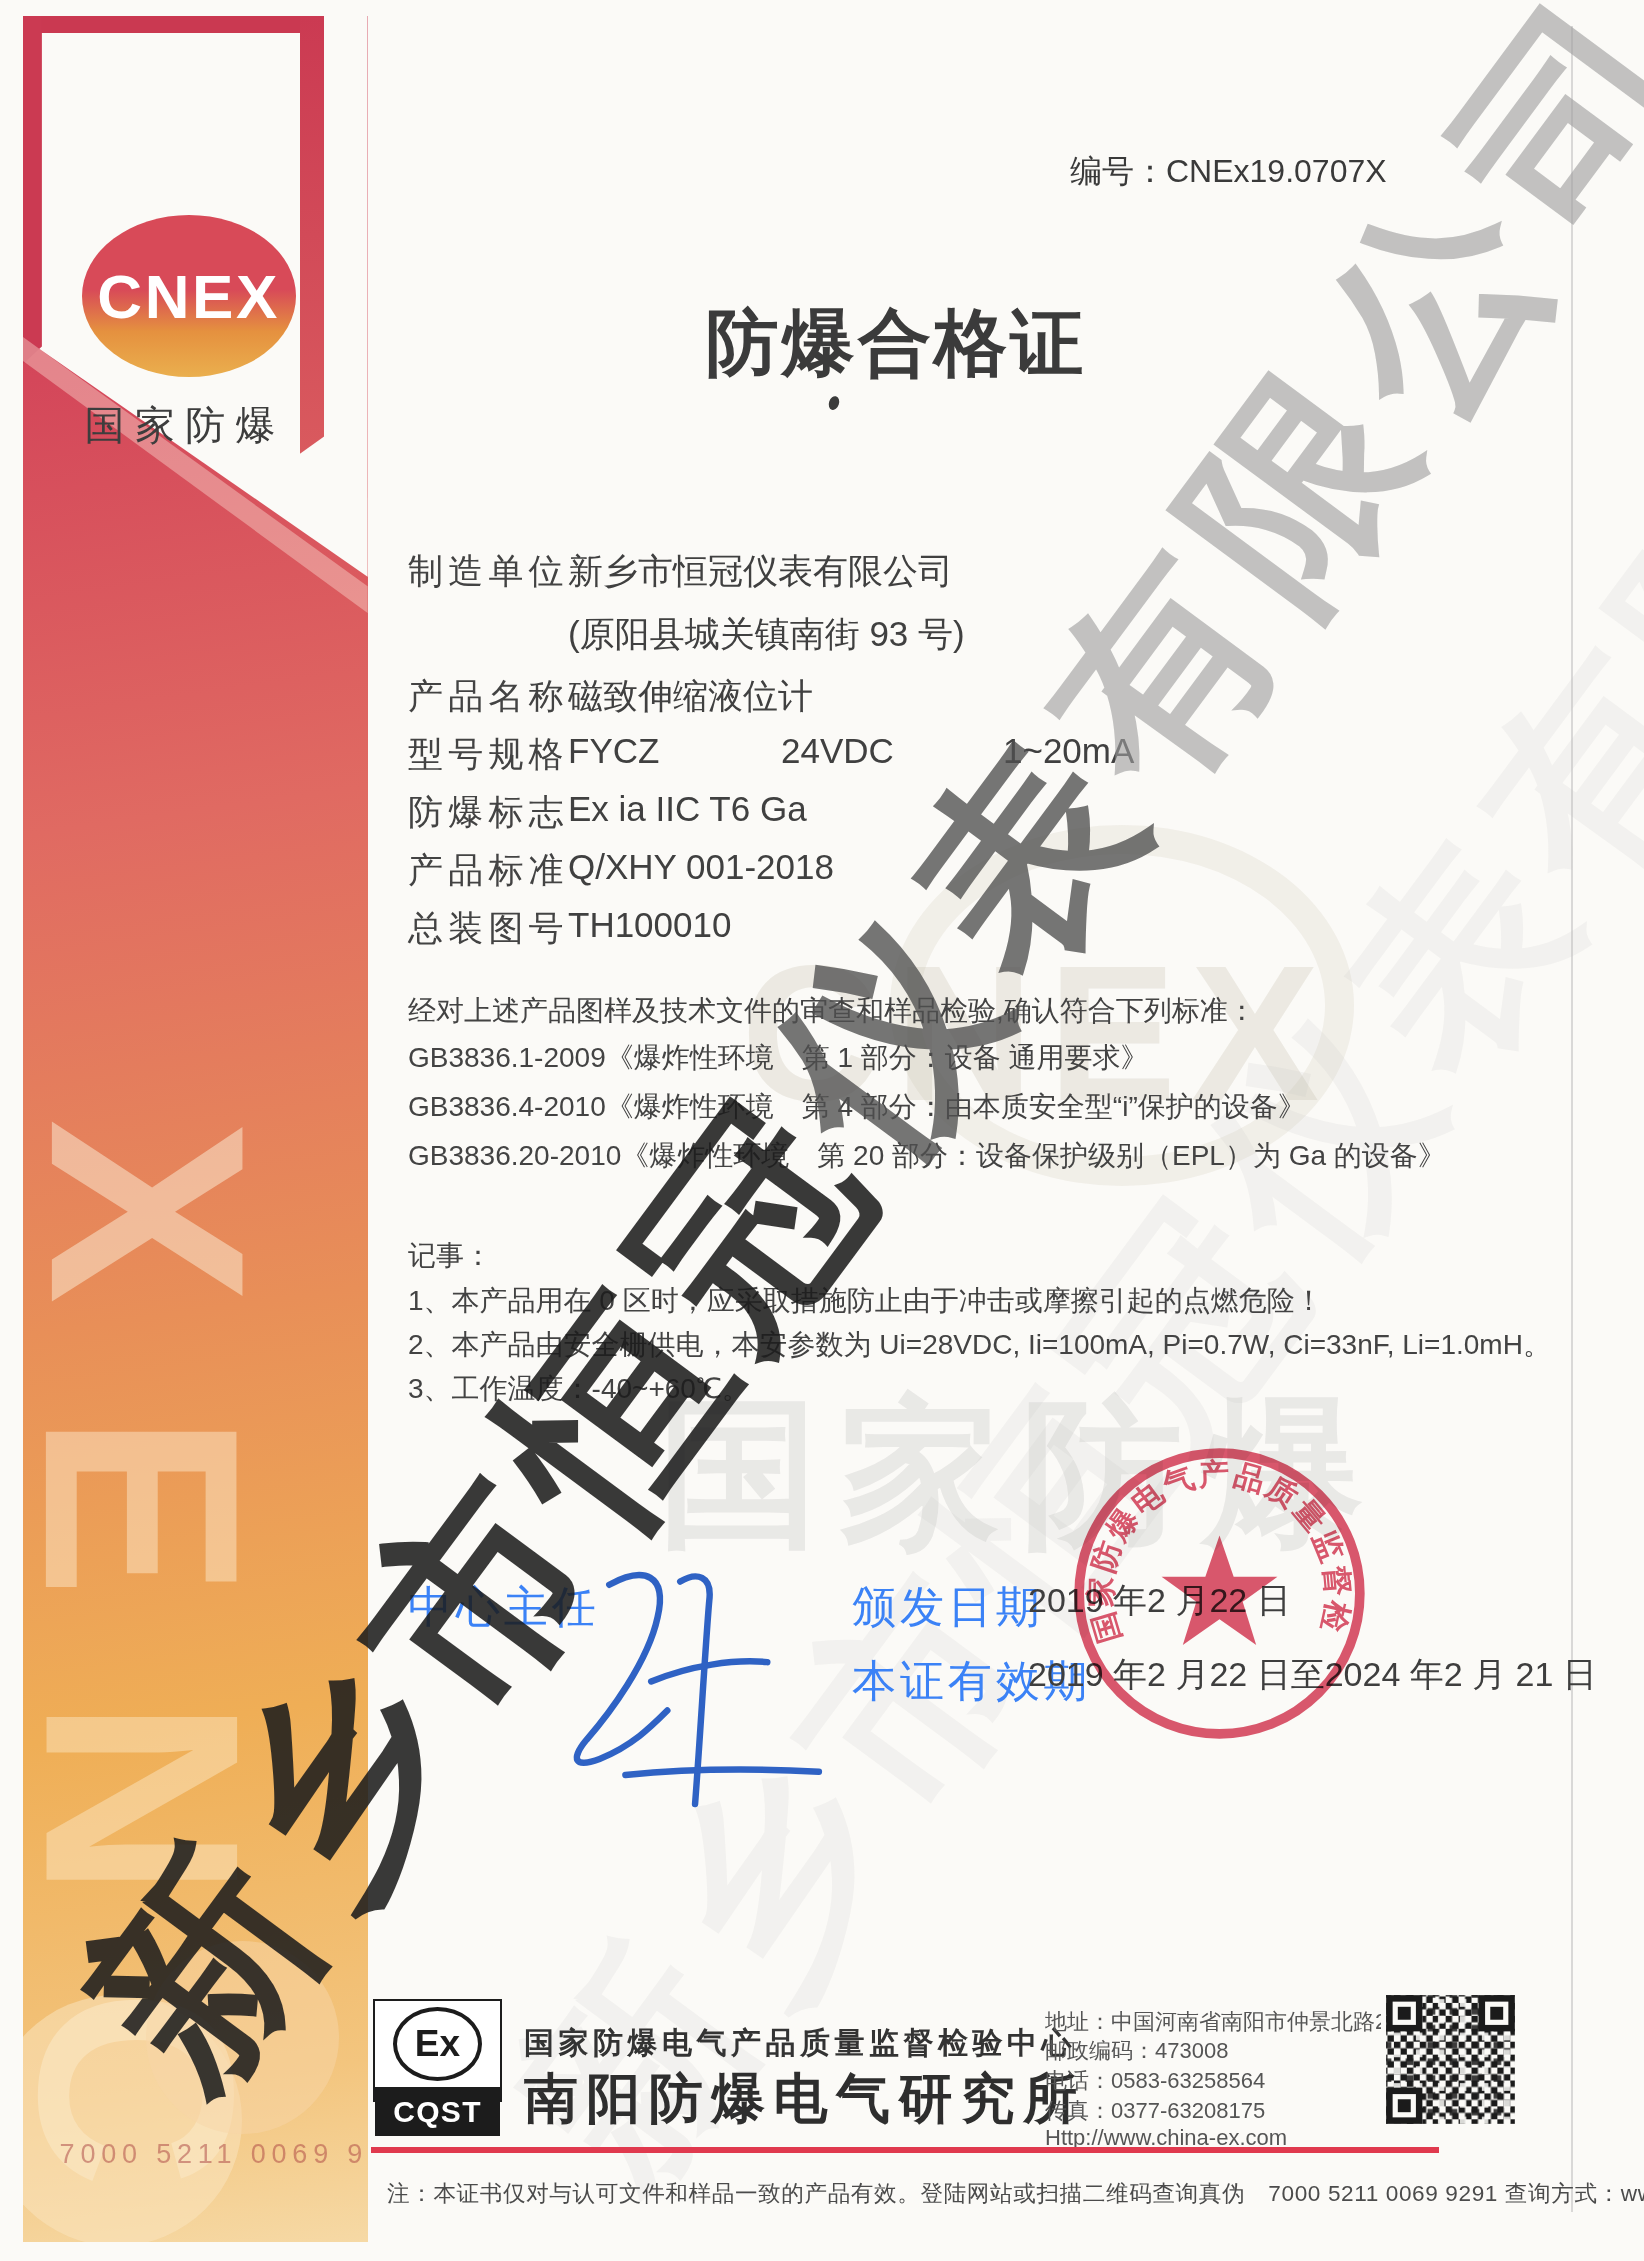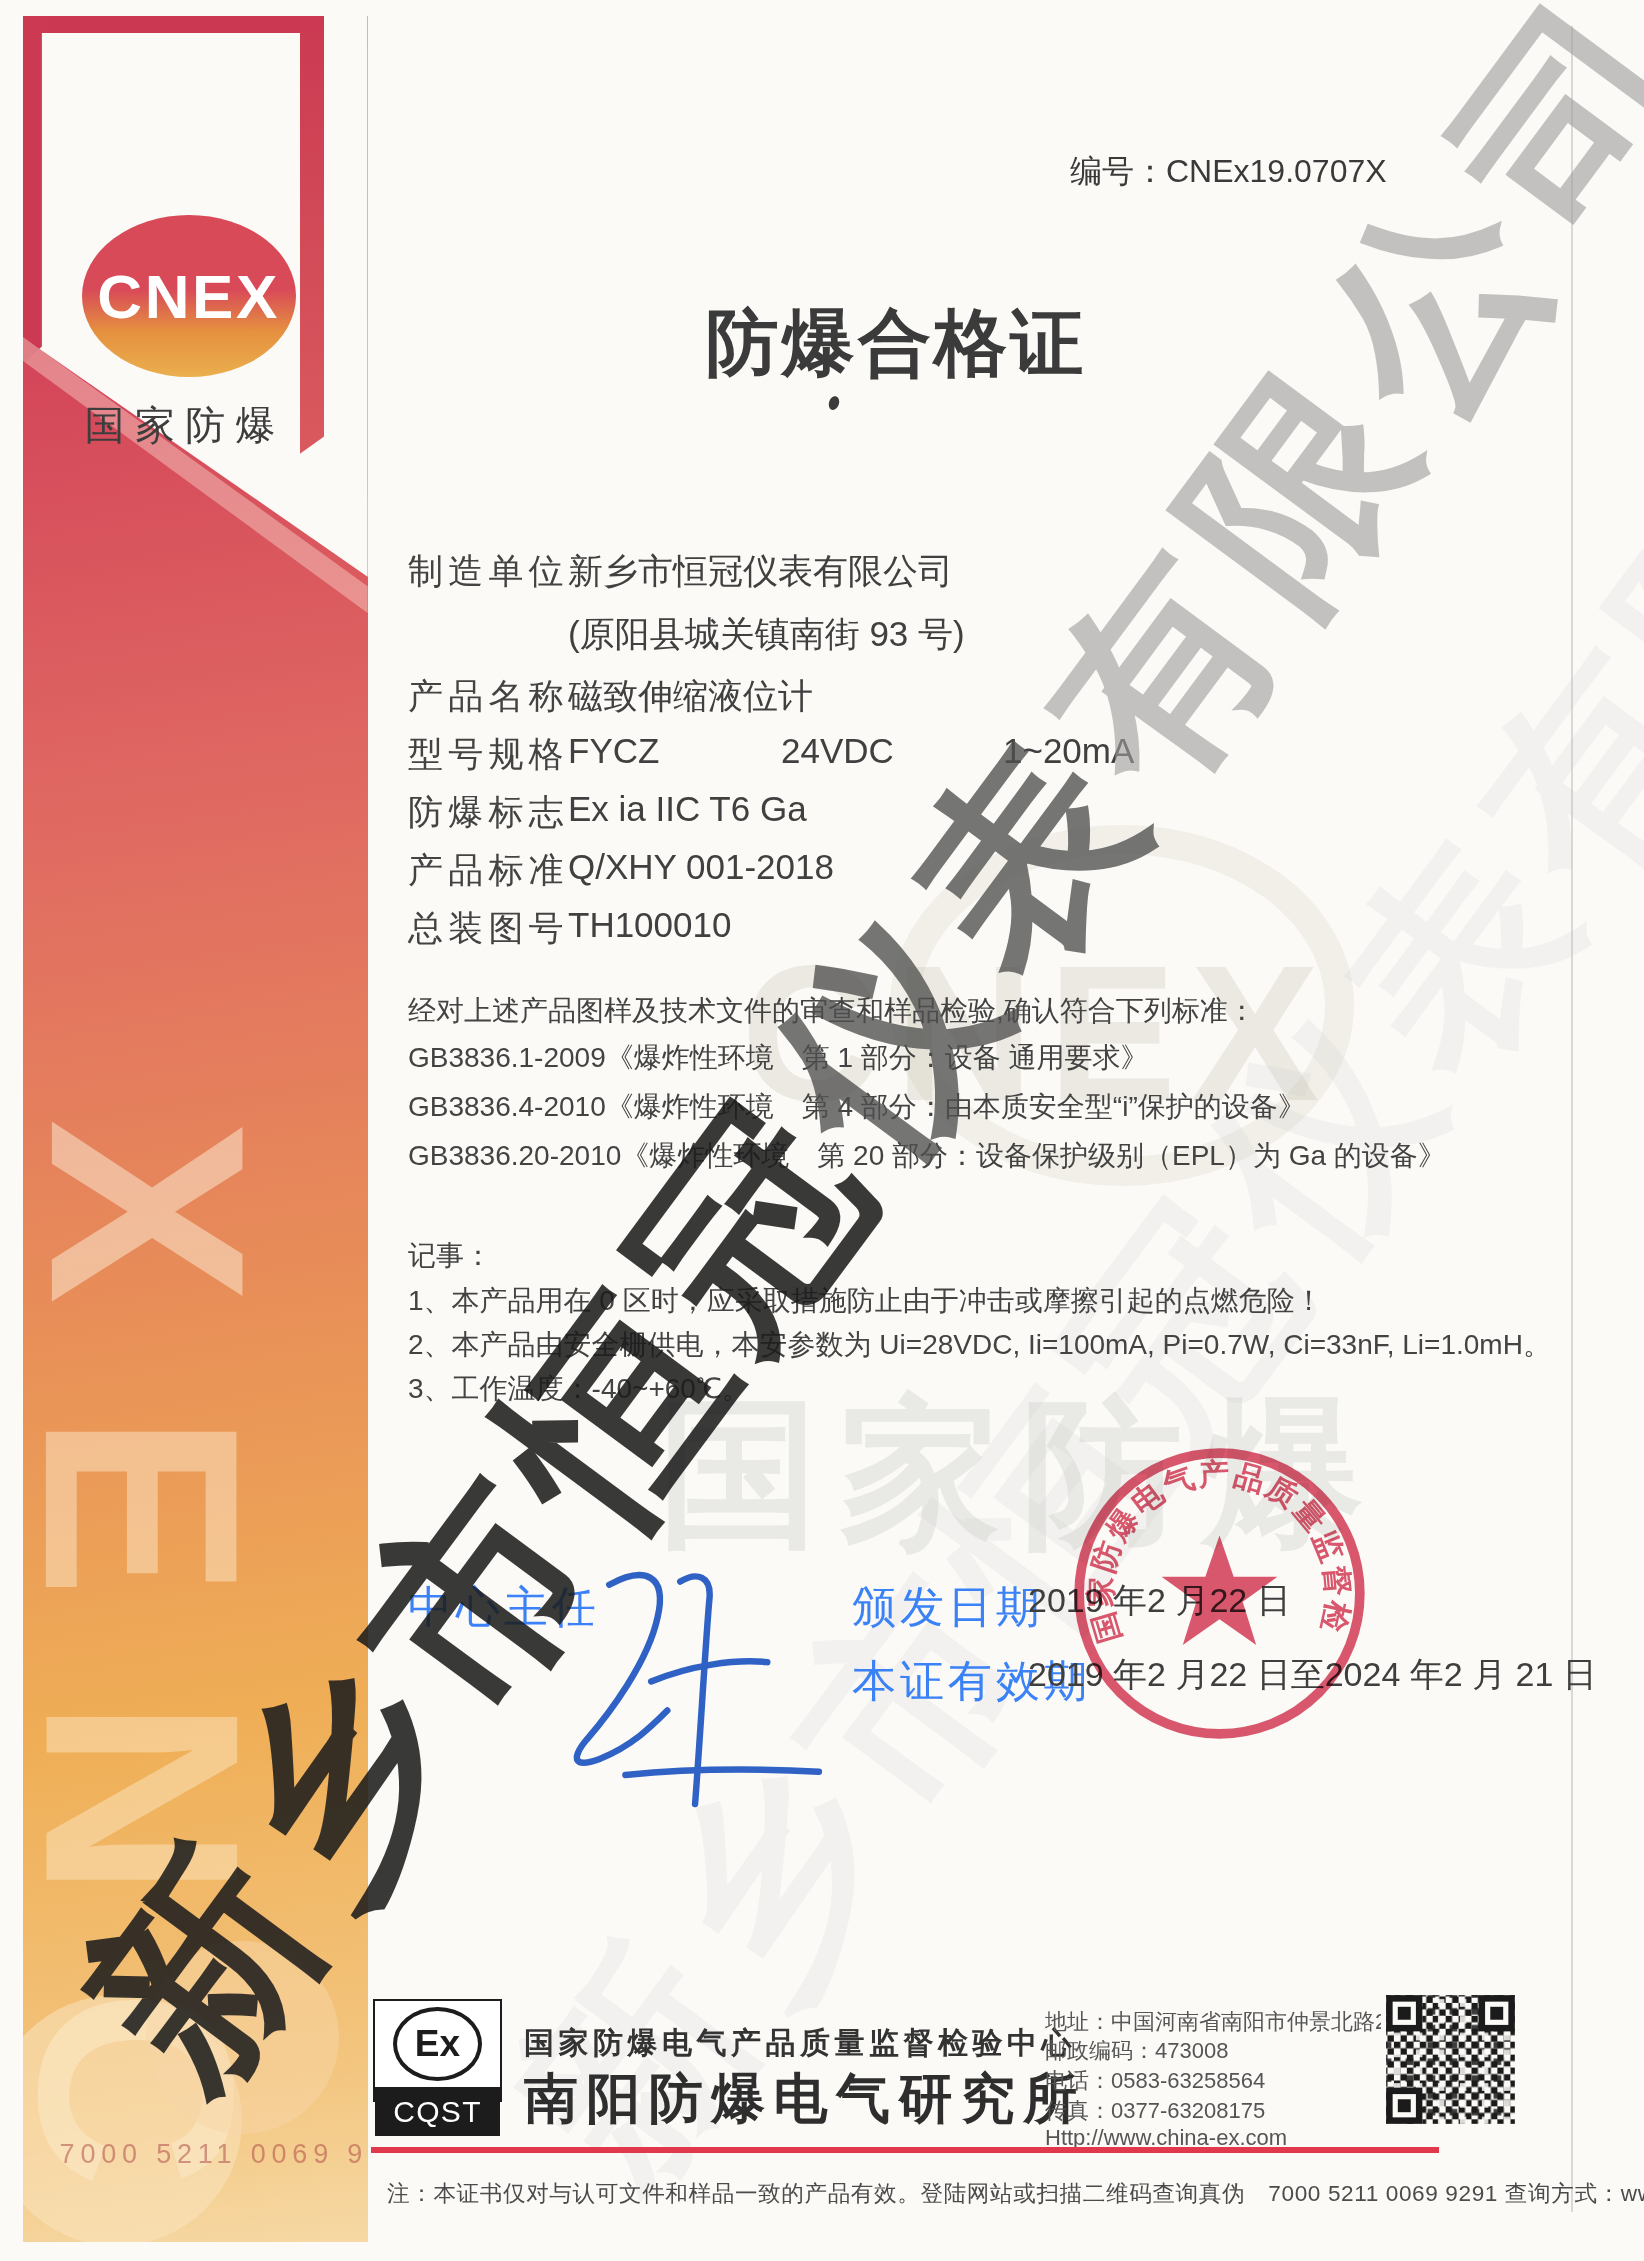--- a/index.html
+++ b/index.html
@@ -71,21 +71,21 @@
     white-space:nowrap; line-height:1; color:rgba(190,190,190,0.14); z-index:2; pointer-events:none; }
 
   
   .ex-logo { position:absolute; left:373px; top:1999px; width:129px; height:103px;
     border:2.6px solid #1c1c1c; background:#fff; z-index:5; }
   .ex-top { height:86px; display:flex; align-items:center; justify-content:center; }
   .ex-ring { width:89px; height:74px; border:4.5px solid #1c1c1c; border-radius:50%;
     display:flex; align-items:center; justify-content:center; }
   .ex-ring span { font-size:37px; font-weight:700; color:#1c1c1c; }
   .ex-bottom { height:49px; background:#1c1c1c; display:flex; align-items:center; justify-content:center; }
-  .ex-bottom span { color:#fff; font-size:30px; font-weight:400; letter-spacing:1.3px; }
+  .ex-bottom span { color:#fff; font-size:30px; font-weight:700; letter-spacing:1.3px; }
   .center-name { left:524px; top:2023px; font-size:30px; letter-spacing:4.5px; color:#333; font-weight:600; }
   .institute { left:524px; top:2063px; font-size:54px; font-weight:800; letter-spacing:8.4px; color:#2e2e2e; }
   .addr { left:1045px; font-size:22px; color:#555; }
   .redline { position:absolute; left:371px; top:2147px; width:1068px; height:5.8px; background:#e0394e; z-index:5; }
   .footnote { left:387px; top:2178px; font-size:22.6px; color:#4b4b4b; letter-spacing:0.6px; }
   .qr { position:absolute; left:1381px; top:1990px; z-index:5; }
   .right-edge { position:absolute; left:1571px; top:26px; width:1.9px; height:2186px; background:rgba(175,175,175,0.45); }
 </style>
 </head>
 <body>

